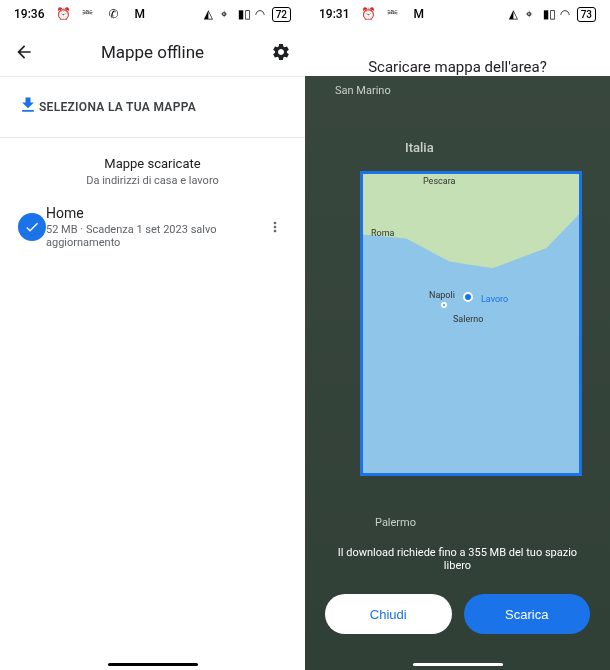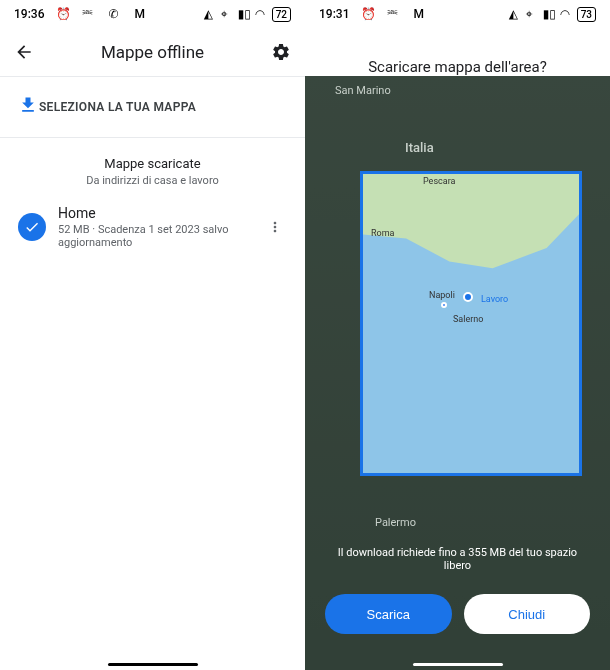--- a/index.html
+++ b/index.html
@@ -57,21 +57,21 @@
       border-top: 1px solid #e8eaed;
       cursor: pointer;
     }
     .download-icon { width: 20px; }
     .select-map-label { font-size: 12px; font-weight: 600; color: #3c4043; letter-spacing: 0.3px; }
     
     .section-block { padding: 18px 18px 4px; text-align: center; }
     .section-title { font-size: 13px; color: #202124; margin-bottom: 3px; }
     .section-sub { font-size: 11px; color: #5f6368; }
     
-    .map-item { display: flex; align-items: center; gap: 12px; padding: 14px 18px; }
+    .map-item { display: flex; align-items: center; gap: 0; padding: 14px 18px; }
     .map-badge { width: 28px; height: 28px; border-radius: 50%; background: #1a73e8; display: flex; align-items: center; justify-content: center; flex-shrink: 0; }
     .map-text { flex: 1; }
     .map-name { font-size: 14px; color: #202124; }
     .map-meta { font-size: 11px; color: #5f6368; margin-top: 2px; }
     .more-btn { width: 24px; height: 24px; display: flex; align-items: center; justify-content: center; cursor: pointer; }
     
     
     .right-header {
       height: 48px;
       display: flex;
@@ -258,18 +258,18 @@
       <span class="city-label" style="top:116px; left:66px">Napoli</span>
       <span class="city-label" style="top:120px; left:118px; color:#1a73e8">Lavoro</span>
       <span class="city-label" style="top:140px; left:90px">Salerno</span>
       <div class="pin" style="top:118px; left:100px"></div>
       <div class="pin" style="top:128px; left:78px; width:6px; height:6px; background:#4285f4"></div>
     </div>
 
     <div class="download-info">Il download richiede fino a 355 MB del tuo spazio libero</div>
 
     <div class="action-buttons">
+      <button class="btn btn-close">Chiudi</button>
       <button class="btn btn-download">Scarica</button>
-      <button class="btn btn-close">Chiudi</button>
     </div>
     <div class="nav-bar"></div>
   </div>
 </div>
 
 </body></html>

